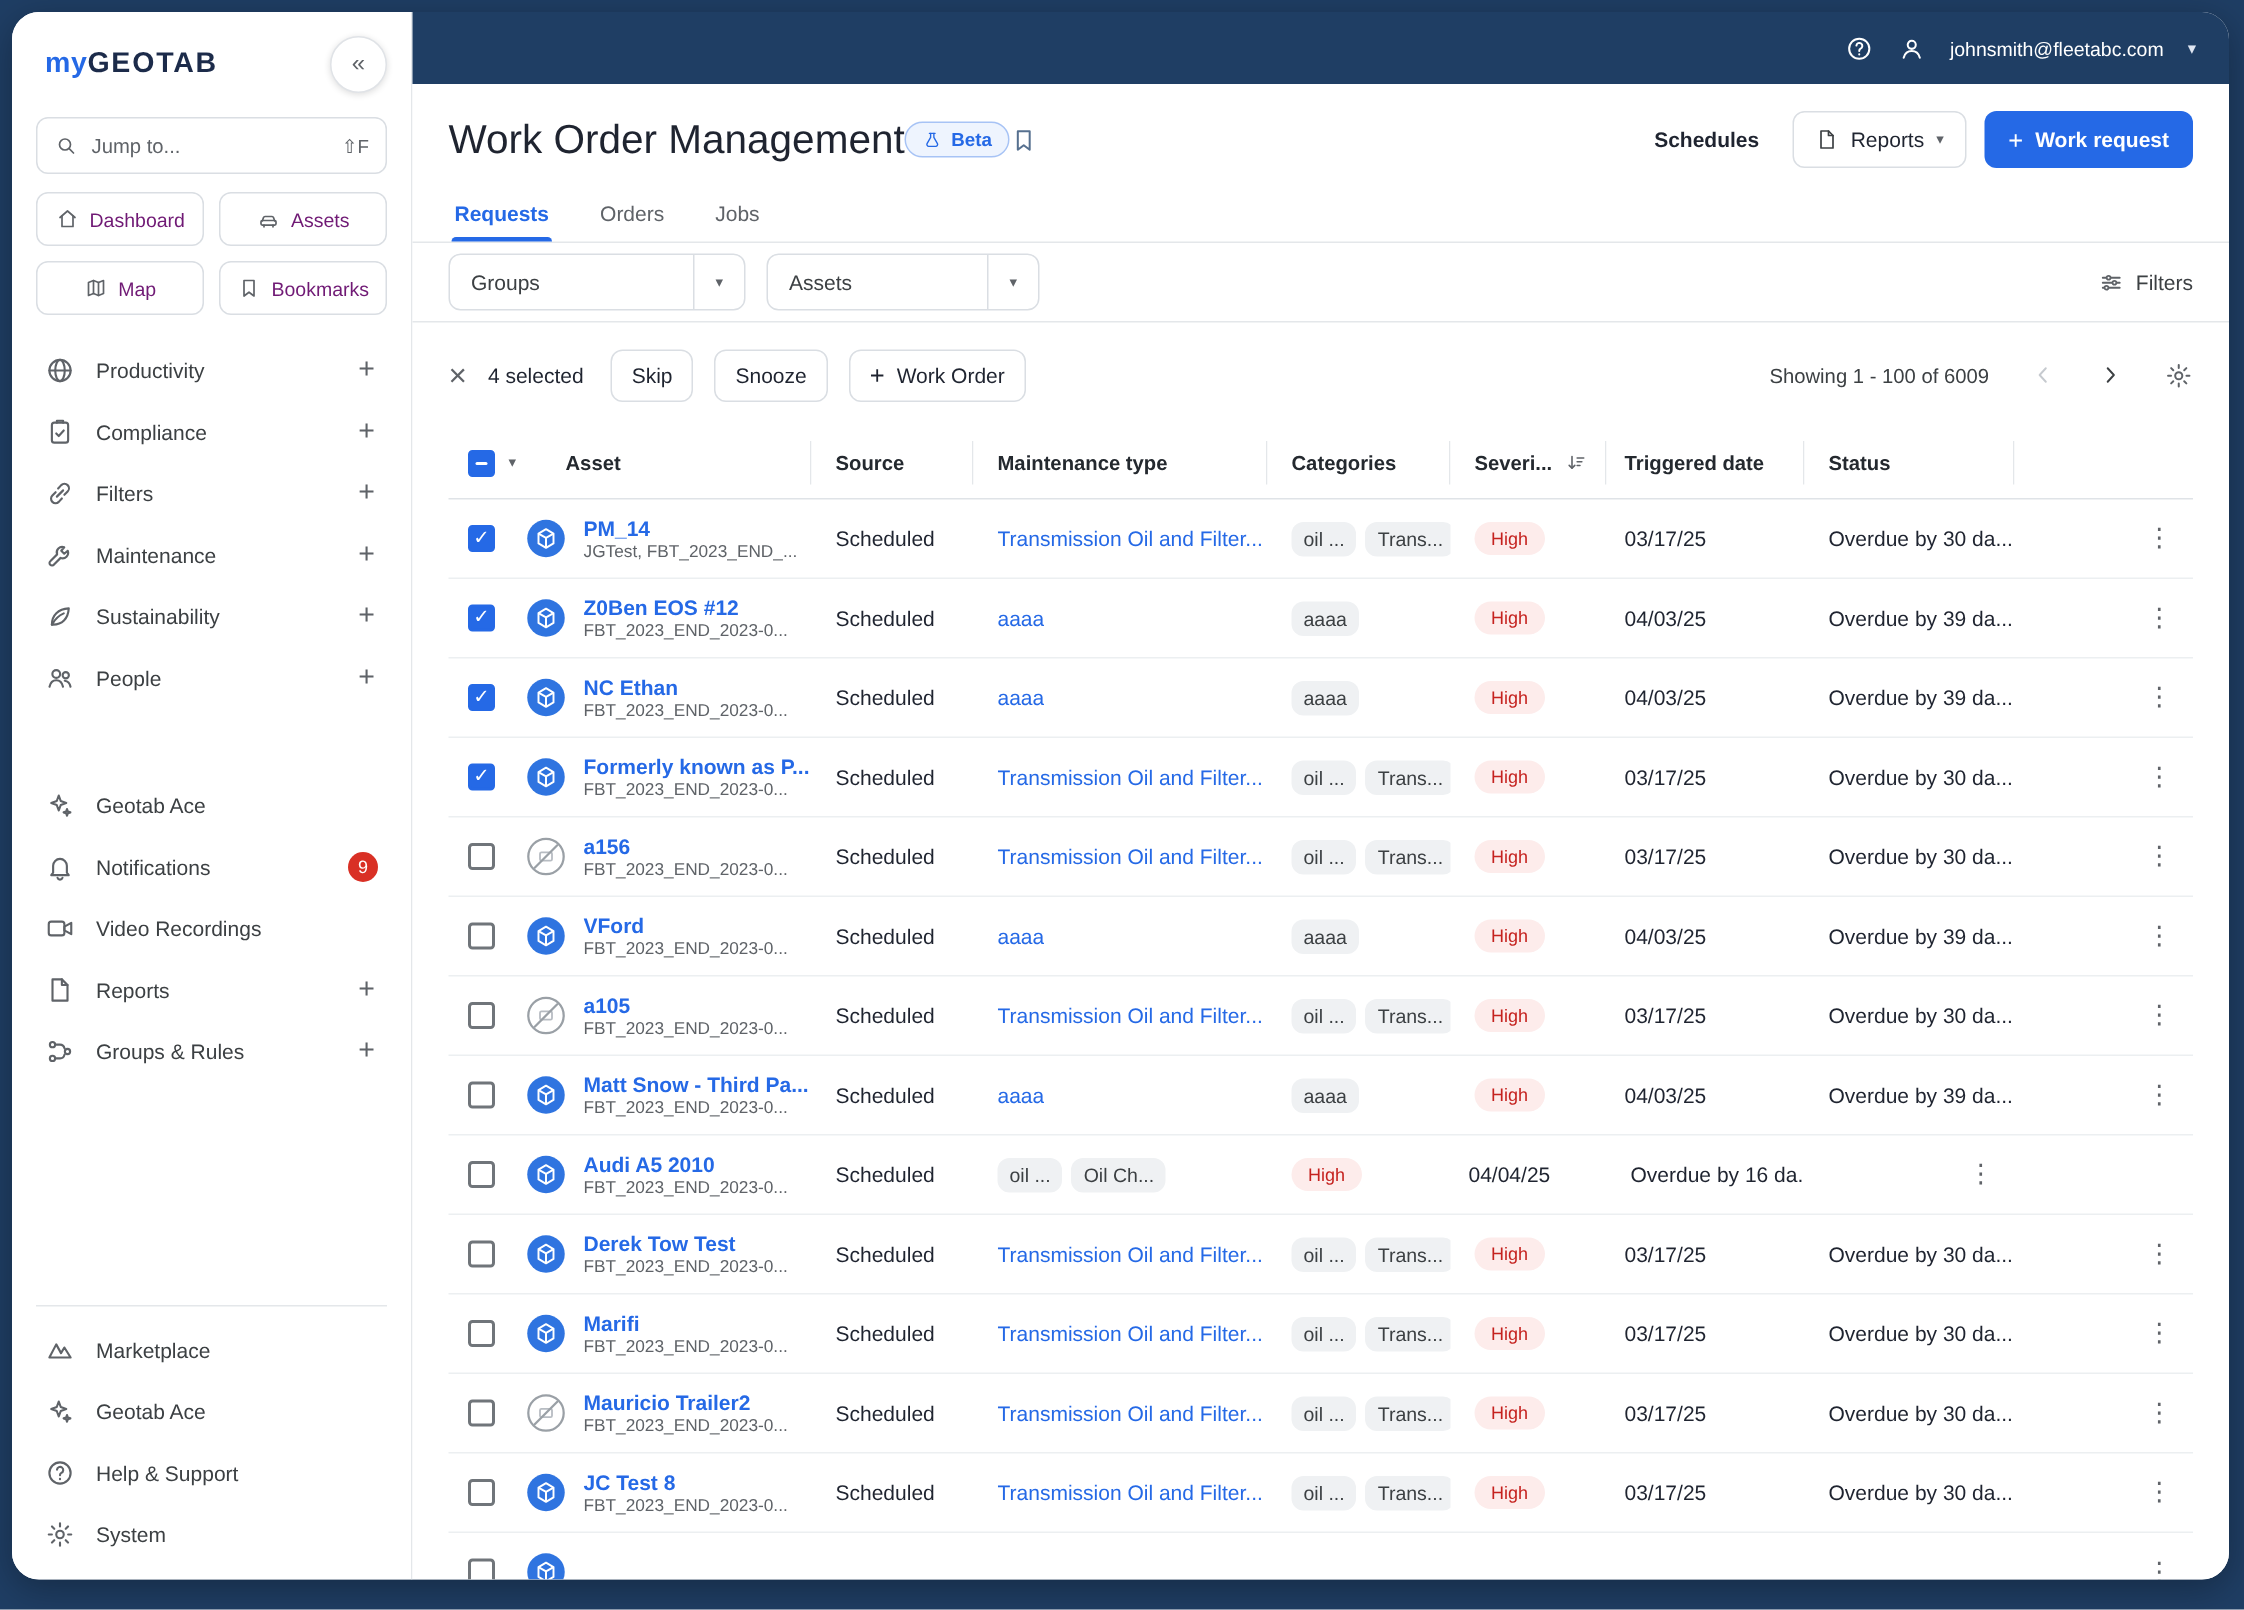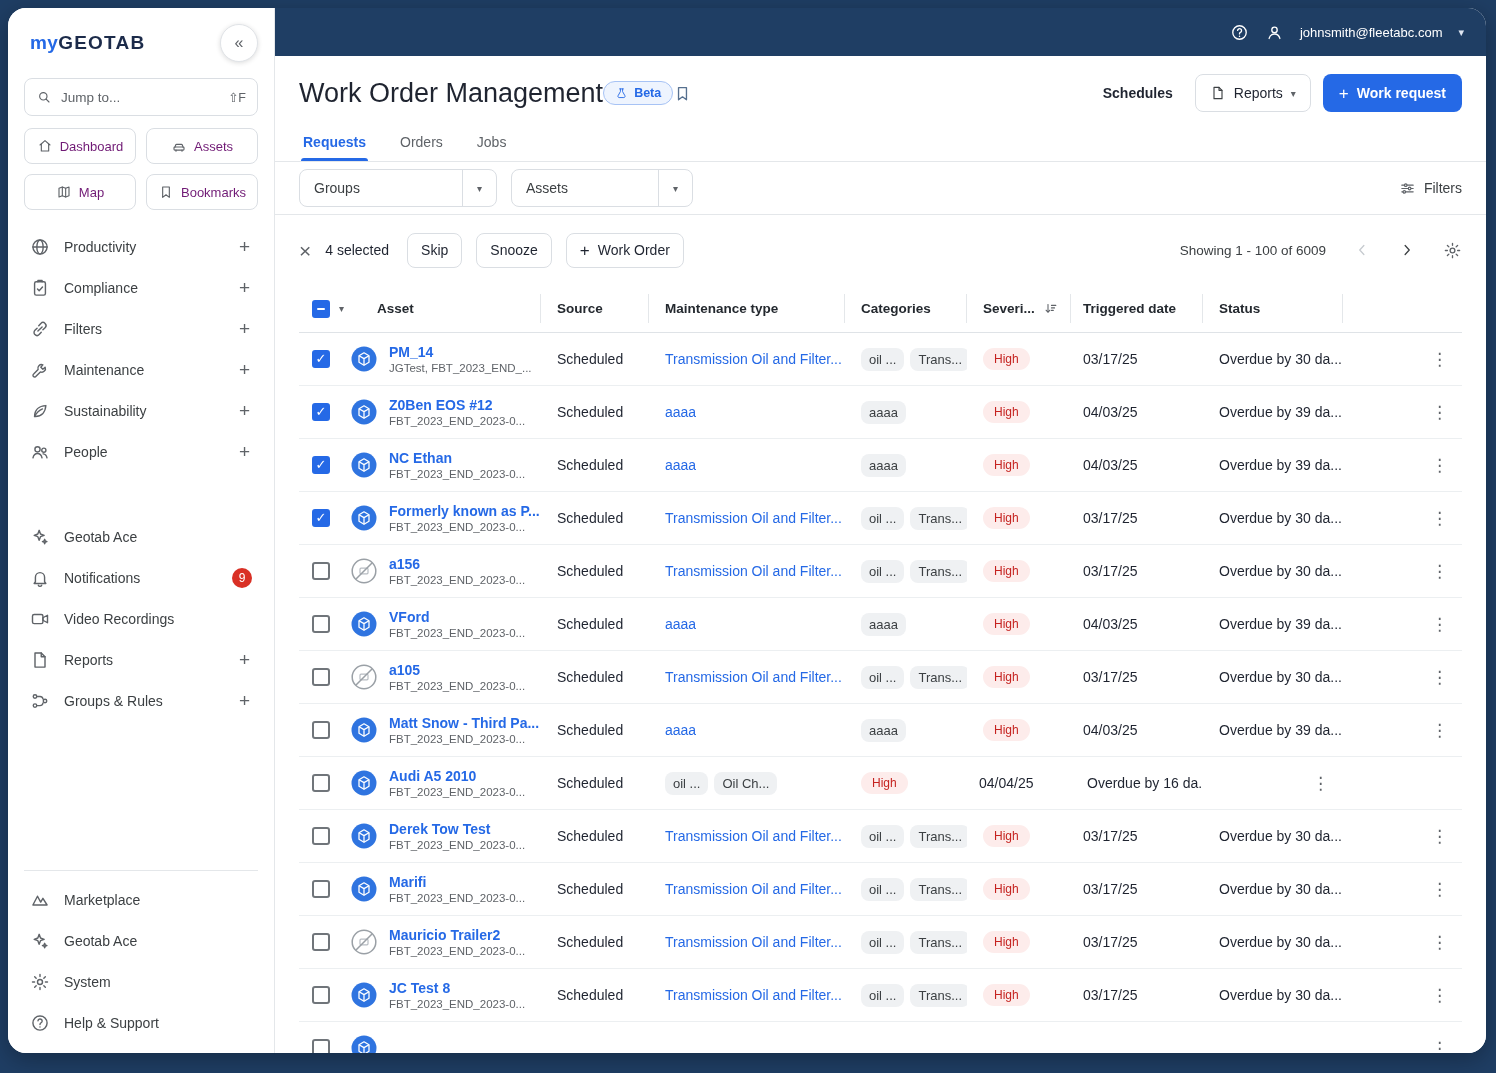--- a/index.html
+++ b/index.html
@@ -332,35 +332,35 @@
             <svg viewBox="0 0 24 24" fill="none" stroke="currentColor" stroke-width="1.7" stroke-linecap="round" stroke-linejoin="round">
               <path d="M11 4l1.6 4.4 4.4 1.6-4.4 1.6L11 16l-1.6-4.4L5 10l4.4-1.6z"></path>
               <path d="M17.6 14.8l.7 2 2 .7-2 .7-.7 2-.7-2-2-.7 2-.7z"></path>
             </svg>
           </span>
           <span class="nav-label">Geotab Ace</span>
         </div>
         <div class="nav-item">
           <span class="nav-ic">
             <svg viewBox="0 0 24 24" fill="none" stroke="currentColor" stroke-width="1.7" stroke-linecap="round" stroke-linejoin="round">
-              <circle cx="12" cy="12" r="3"></circle>
-              <path d="M12 3v2.5M12 18.5V21M3 12h2.5M18.5 12H21M5.6 5.6l1.8 1.8M16.6 16.6l1.8 1.8M18.4 5.6l-1.8 1.8M7.4 16.6l-1.8 1.8"></path>
-            </svg>
-          </span>
-          <span class="nav-label">System</span>
-        </div>
-        <div class="nav-item">
-          <span class="nav-ic">
-            <svg viewBox="0 0 24 24" fill="none" stroke="currentColor" stroke-width="1.7" stroke-linecap="round" stroke-linejoin="round">
               <circle cx="12" cy="12" r="8.5"></circle>
               <path d="M9.6 9.3a2.5 2.5 0 1 1 3.5 2.6c-.8.4-1.1 1-1.1 1.9"></path>
               <path d="M12 16.6v.3"></path>
             </svg>
           </span>
           <span class="nav-label">Help &amp; Support</span>
+        </div>
+        <div class="nav-item">
+          <span class="nav-ic">
+            <svg viewBox="0 0 24 24" fill="none" stroke="currentColor" stroke-width="1.7" stroke-linecap="round" stroke-linejoin="round">
+              <circle cx="12" cy="12" r="3"></circle>
+              <path d="M12 3v2.5M12 18.5V21M3 12h2.5M18.5 12H21M5.6 5.6l1.8 1.8M16.6 16.6l1.8 1.8M18.4 5.6l-1.8 1.8M7.4 16.6l-1.8 1.8"></path>
+            </svg>
+          </span>
+          <span class="nav-label">System</span>
         </div>
       </nav>
   </aside>
 
   <div class="main">
 
     <header class="topbar">
       <span class="tb-ic">
           <svg viewBox="0 0 24 24" fill="none" stroke="currentColor" stroke-width="1.7" stroke-linecap="round" stroke-linejoin="round">
             <circle cx="12" cy="12" r="8.5"></circle>

